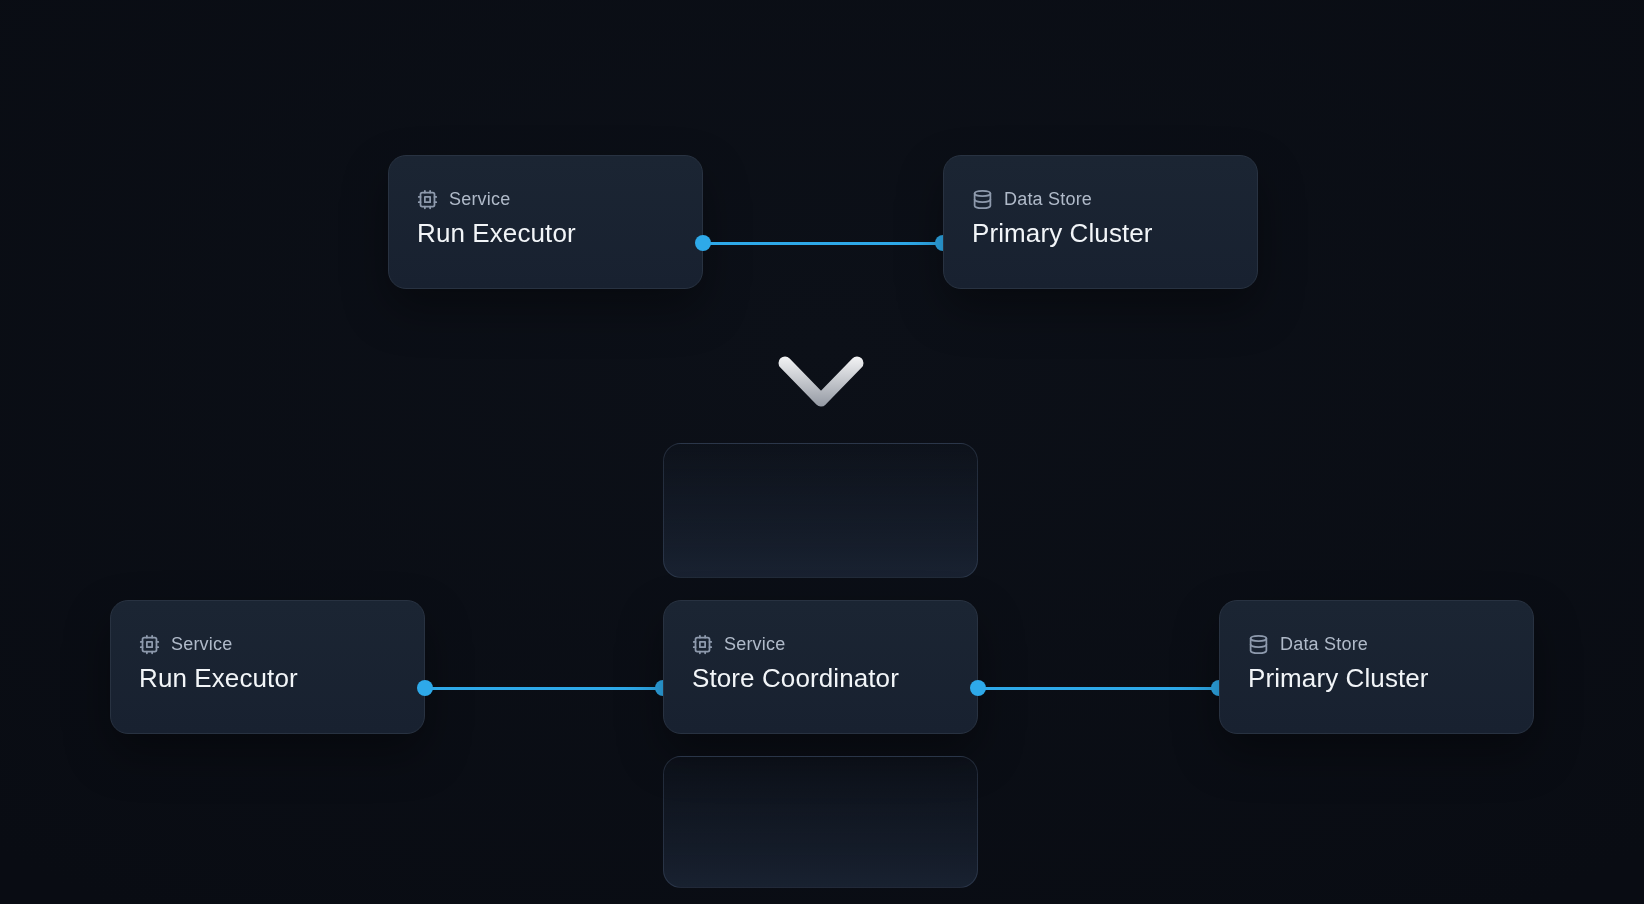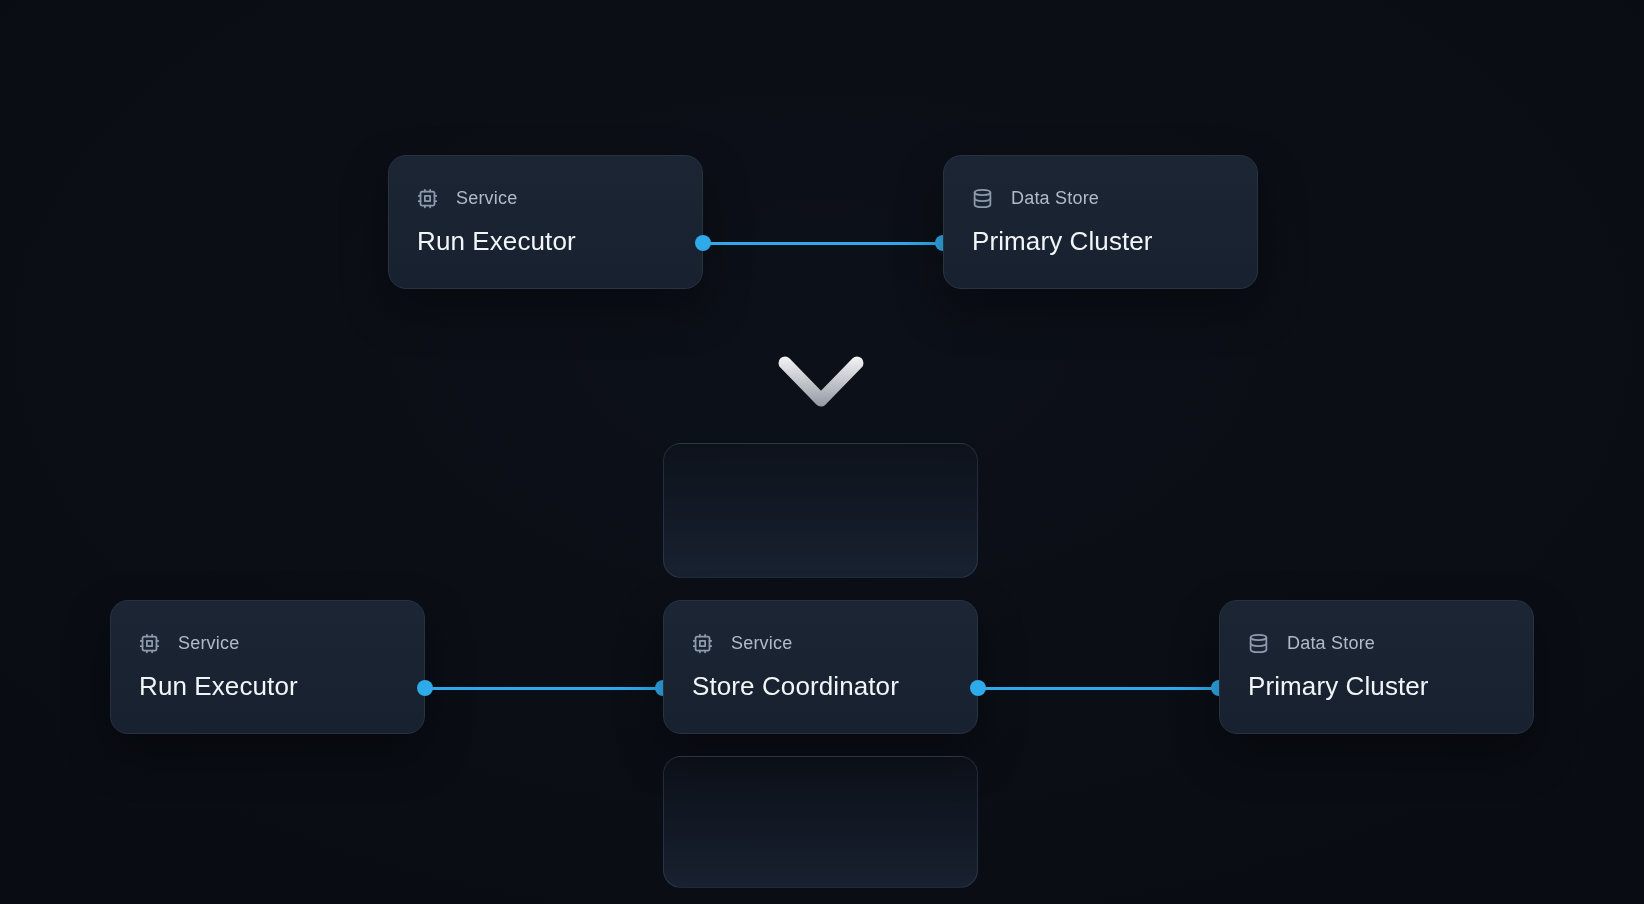--- a/index.html
+++ b/index.html
@@ -21,37 +21,38 @@
     height: 134px;
     box-sizing: border-box;
     border-radius: 18px;
     border: 1px solid #283241;
     background: linear-gradient(180deg, #1b2533 0%, #182130 100%);
     box-shadow: 0 20px 45px rgba(0,0,0,0.35);
     padding: 32px 28px 0 28px;
   }
   .node-head {
     display: flex;
-    gap: 18px;
+    align-items: center;
+    gap: 11px;
     height: 22px;
   }
   .node-icon {
     width: 21px;
     height: 21px;
     color: #8e9aad;
     display: inline-flex;
   }
   .node-icon svg { width: 100%; height: 100%; }
   .node-kind {
     font-size: 18px;
     color: #b0bac9;
     letter-spacing: 0.2px;
   }
   .node-title {
-    margin-top: 15px;
+    margin-top: 7px;
     font-size: 26px;
     line-height: 32px;
     color: #f2f5f8;
     letter-spacing: 0.1px;
     white-space: nowrap;
   }
   .ghost-card {
     position: absolute;
     width: 315px;
     box-sizing: border-box;

